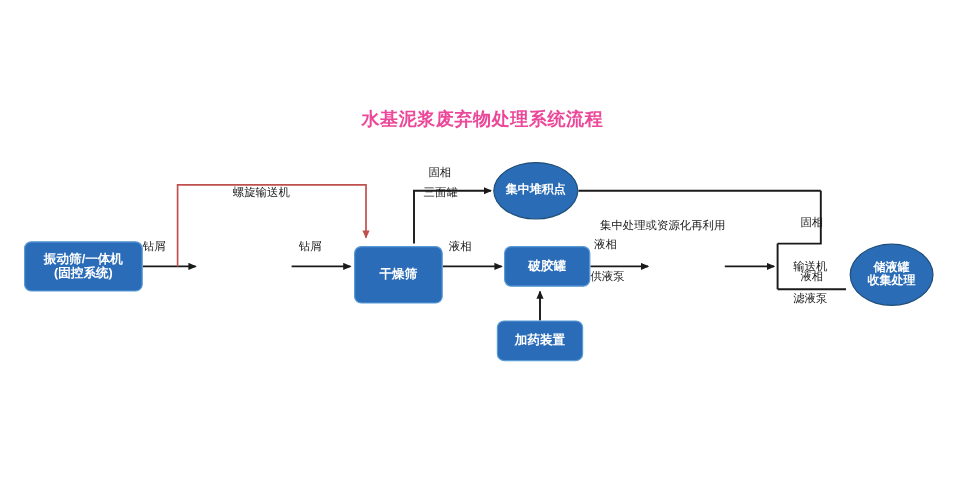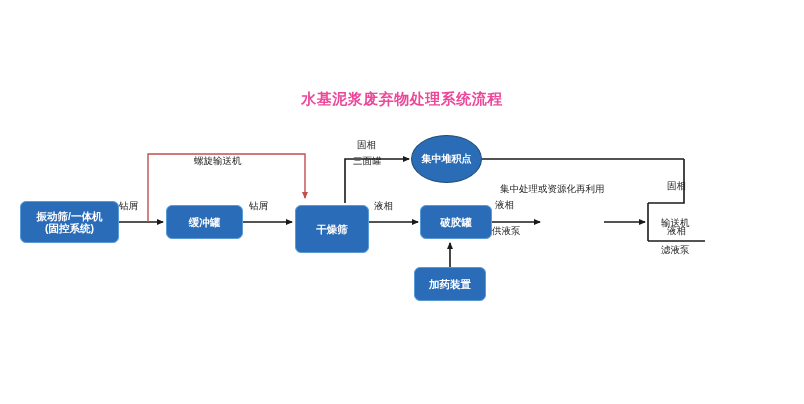--- a/index.html
+++ b/index.html
@@ -102,31 +102,32 @@
     <path d="M482,159 L684,159" stroke="#1a1a1a" stroke-width="1.6" fill="none"></path>
 
     <path d="M450,267 L450,243" stroke="#1a1a1a" stroke-width="1.6" fill="none" marker-end="url(#arrowBlack)"></path>
 
     <path d="M148,222 L148,154 L305,154 L305,198" stroke="#c0504d" stroke-width="1.4" fill="none" marker-end="url(#arrowRed)"></path>
   </svg>
 
   <div class="node" style="left:20px; top:201px; width:99px; height:42px;">振动筛/一体机
 (固控系统)</div>
 
-  <div class="node" style="left:166px; top:205px; width:77px; height:34px;">缓冲罐</div>
 
   <div class="node" style="left:295px; top:205px; width:74px; height:48px;">干燥筛</div>
 
   <div class="node" style="left:420px; top:205px; width:72px; height:34px;">破胶罐</div>
 
 
   <div class="node" style="left:414px; top:267px; width:72px; height:34px;">加药装置</div>
 
   <div class="node ellipse" style="left:411px; top:135px; width:71px; height:48px; font-size:10px;">集中堆积点</div>
 
+  <div class="node ellipse" style="left:708px; top:203px; width:70px; height:52px; font-size:10px;">储液罐
+收集处理</div>
 
   <div class="edge-label" style="left:119px; top:201px;">钻屑</div>
 
   <div class="edge-label" style="left:249px; top:201px;">钻屑</div>
 
   <div class="edge-label" style="left:194px; top:156px;">螺旋输送机</div>
 
   <div class="edge-label" style="left:357px; top:140px;">固相</div>
 
   <div class="edge-label" style="left:353px; top:156px;">三面罐</div>

